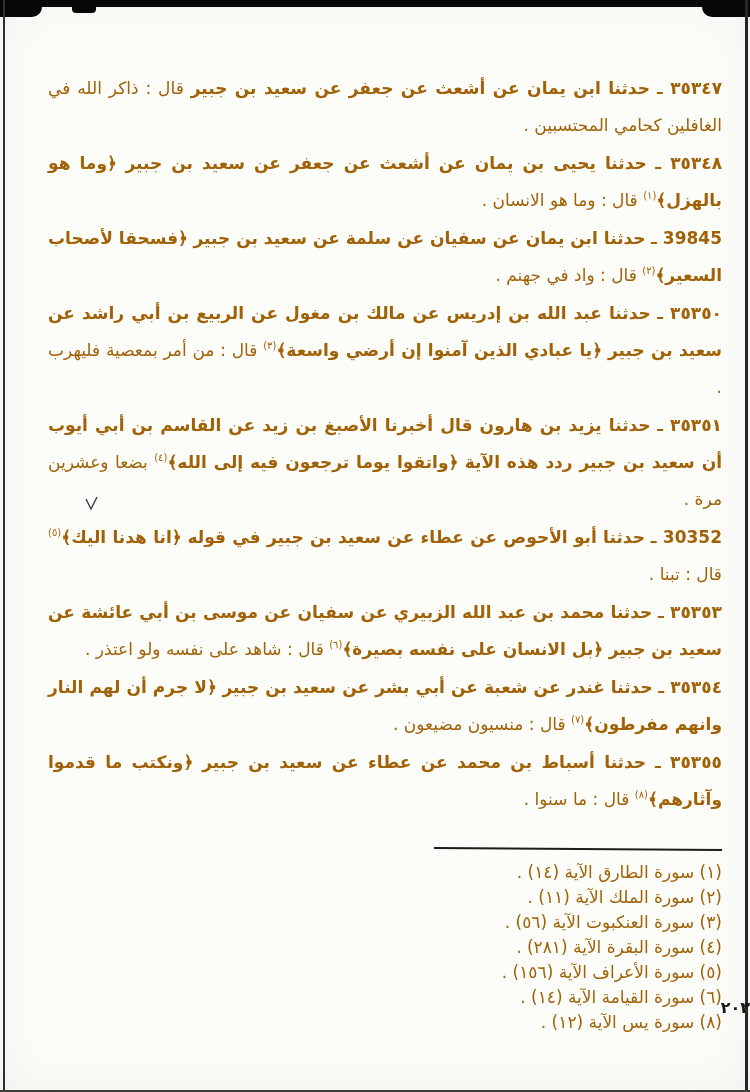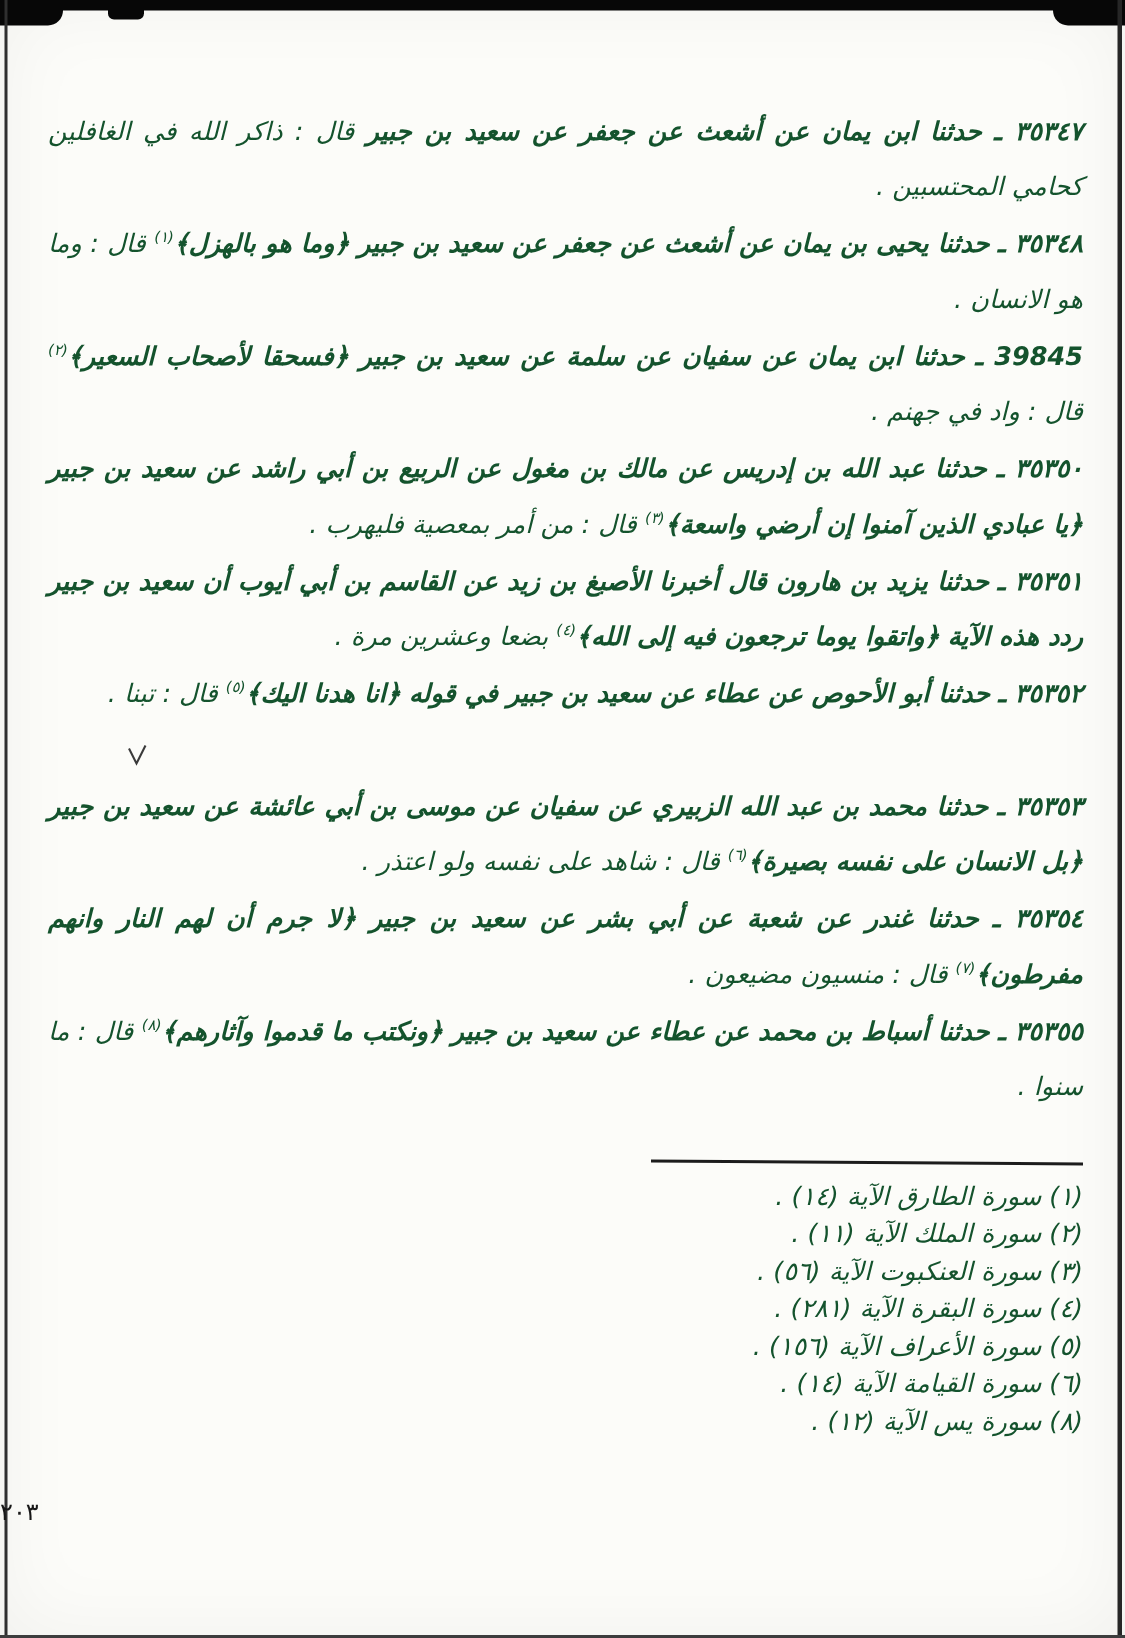--- a/index.html
+++ b/index.html
@@ -28,23 +28,22 @@
   .corner.tr   { right: 0; width: 48px; border-bottom-left-radius: 10px; }
   .notch       { position: absolute; top: 6px; left: 72px; width: 24px; height: 7px; background: #070707; border-radius: 0 0 4px 4px; }
   .edge-left   { position: absolute; top: 0; left: 3px;  width: 2px; height: 1092px; background: #2f2f2f; }
   .edge-right  { position: absolute; top: 0; right: 2px; width: 3px; height: 1092px; background: #262626; }
   .edge-bottom { position: absolute; bottom: 0; left: 0; width: 750px; height: 2px; background: #3d3d3d; }
 
   .content {
     position: absolute;
     top: 70px;
     right: 28px;
-    left: 32px;
-    color: #14532d;
-    font-style: italic;
+    left: 48px;
+    color: #a16207;
   }
   .entry {
     font-size: 17px;
     line-height: 37px;
     min-height: 74px;
     text-align: justify;
     margin: 0 0 1px 0;
   }
   .num, .isnad, .verse { font-weight: bold; }
   .ref {
@@ -63,23 +62,23 @@
     font-size: 17px;
     line-height: 25px;
     text-align: right;
   }
   .footnotes p { margin: 0; }
   .page-number {
     position: absolute;
     top: 998px;
     left: 0;
     right: 0;
-    text-align: left;
+    text-align: right;
     font-size: 16px;
-    font-weight: normal;
+    font-weight: bold;
     color: #171717;
   }
   .scan-mark {
     position: absolute;
     top: 496px;
     left: 84px;
   }
 </style>
 </head>
 <body>
@@ -129,21 +128,21 @@
     </p>
 
     <p class="entry">
       <span class="num">٣٥٣٥١ ـ</span>
       <span class="isnad">حدثنا يزيد بن هارون قال أخبرنا الأصبغ بن زيد عن القاسم بن أبي أيوب أن سعيد بن جبير ردد هذه الآية</span>
       <span class="verse">﴿واتقوا يوما ترجعون فيه إلى الله﴾</span><sup class="ref">(٤)</sup>
       <span class="answer">بضعا وعشرين مرة .</span>
     </p>
 
     <p class="entry">
-      <span class="num">٣٥٣٥٢ ـ</span>
+      <span class="num">30352 ـ</span>
       <span class="isnad">حدثنا أبو الأحوص عن عطاء عن سعيد بن جبير في قوله</span>
       <span class="verse">﴿انا هدنا اليك﴾</span><sup class="ref">(٥)</sup>
       <span class="answer">قال : تبنا .</span>
     </p>
 
     <p class="entry">
       <span class="num">٣٥٣٥٣ ـ</span>
       <span class="isnad">حدثنا محمد بن عبد الله الزبيري عن سفيان عن موسى بن أبي عائشة عن سعيد بن جبير</span>
       <span class="verse">﴿بل الانسان على نفسه بصيرة﴾</span><sup class="ref">(٦)</sup>
       <span class="answer">قال : شاهد على نفسه ولو اعتذر .</span>

